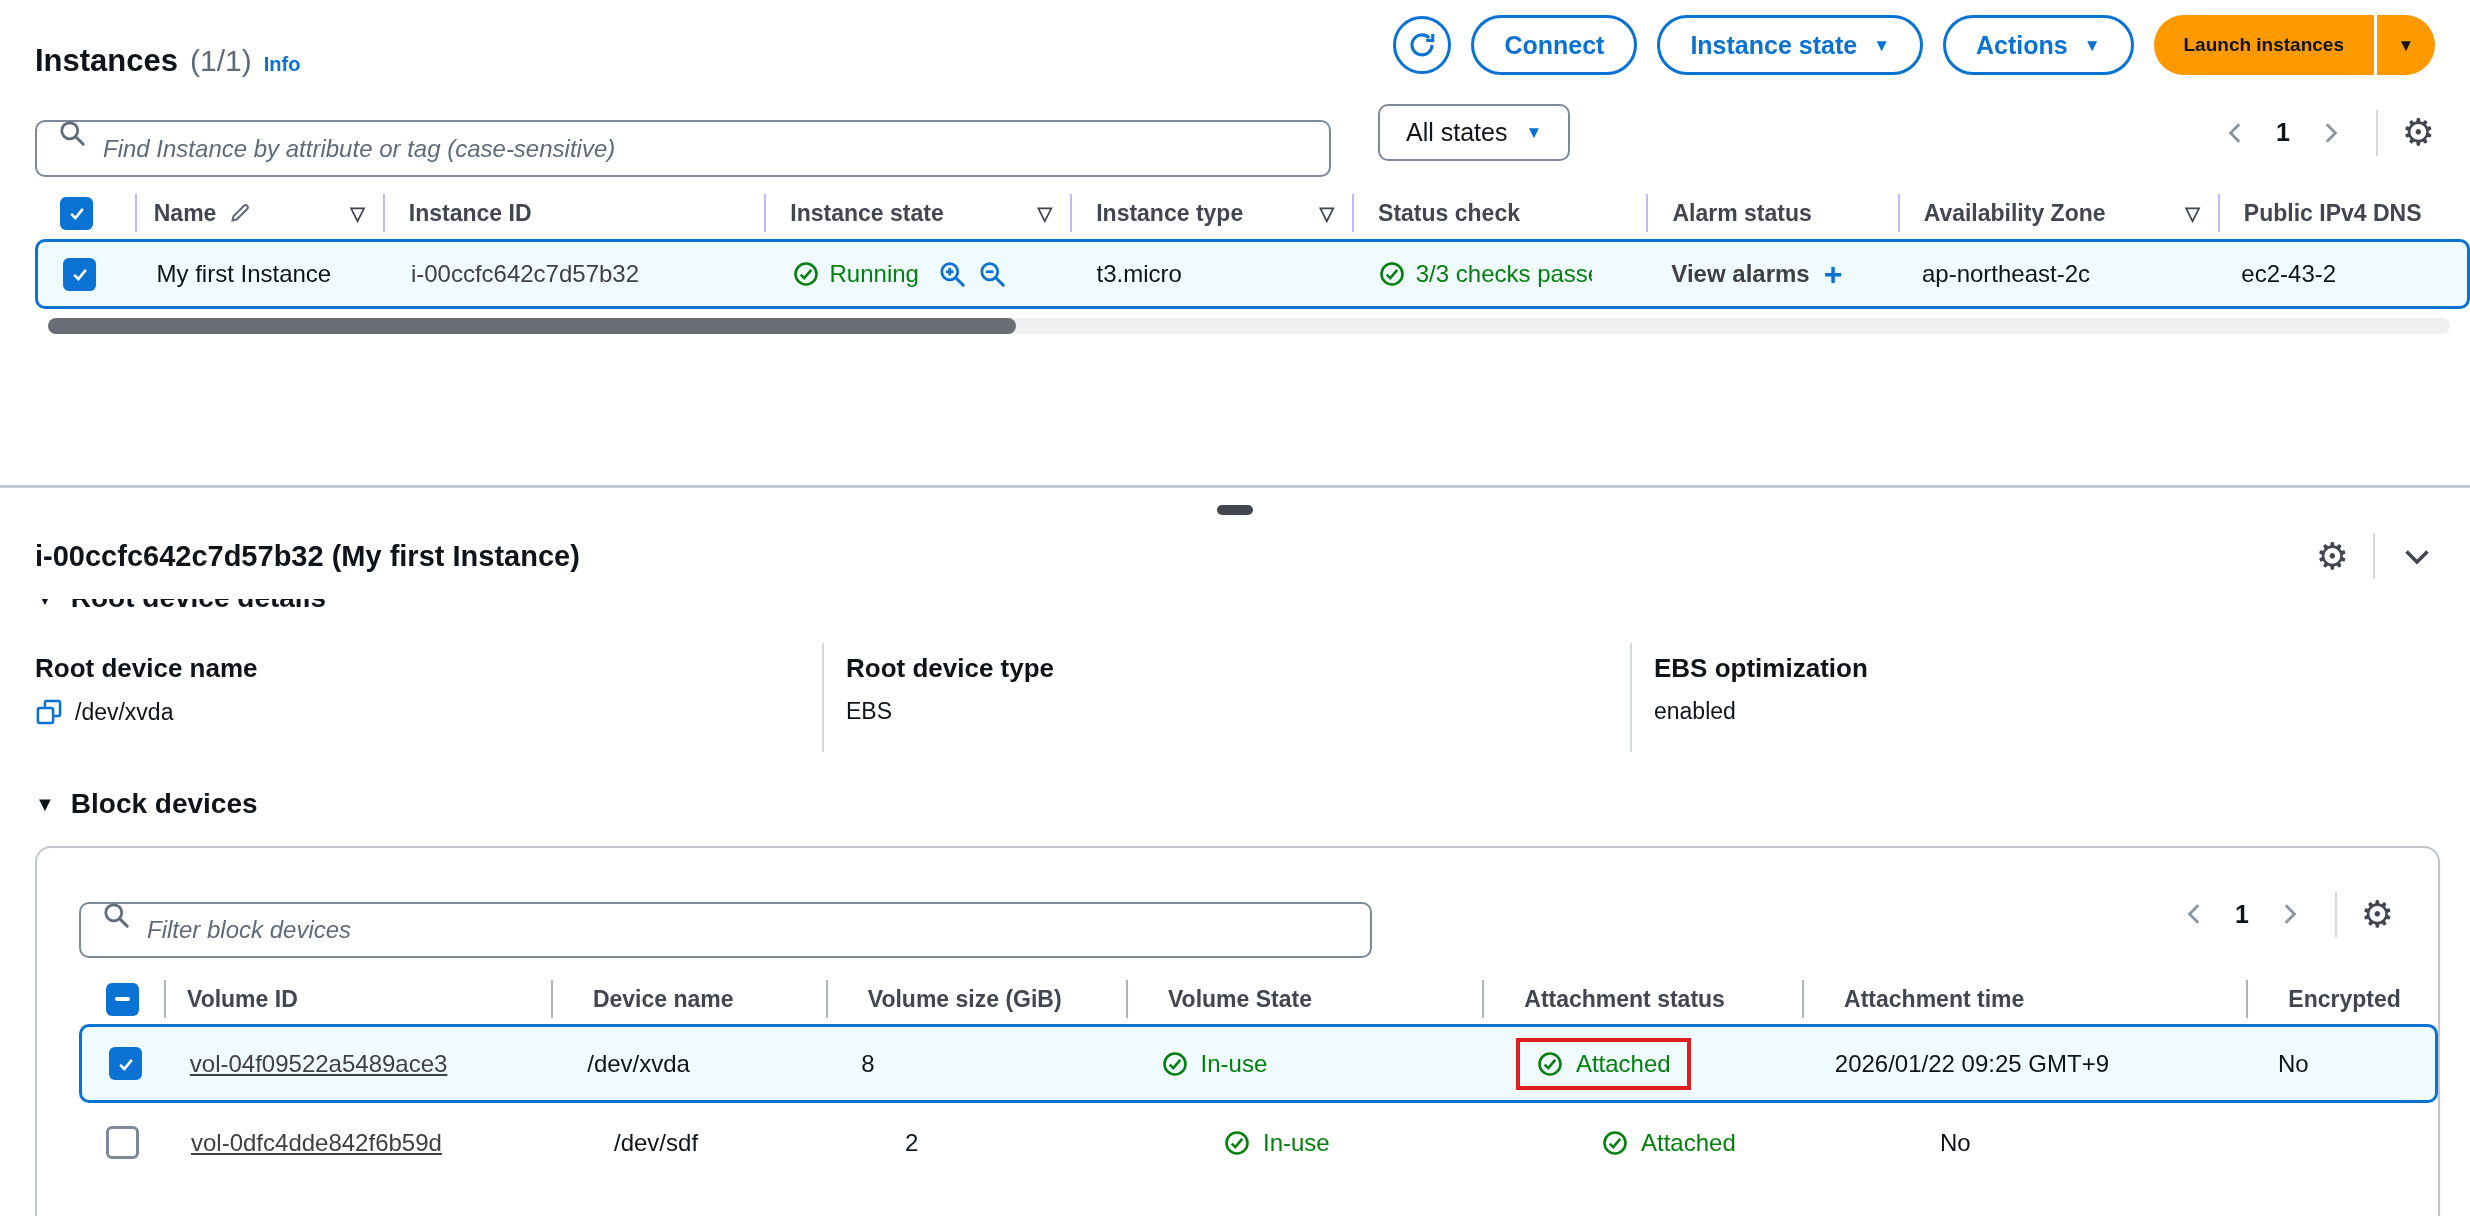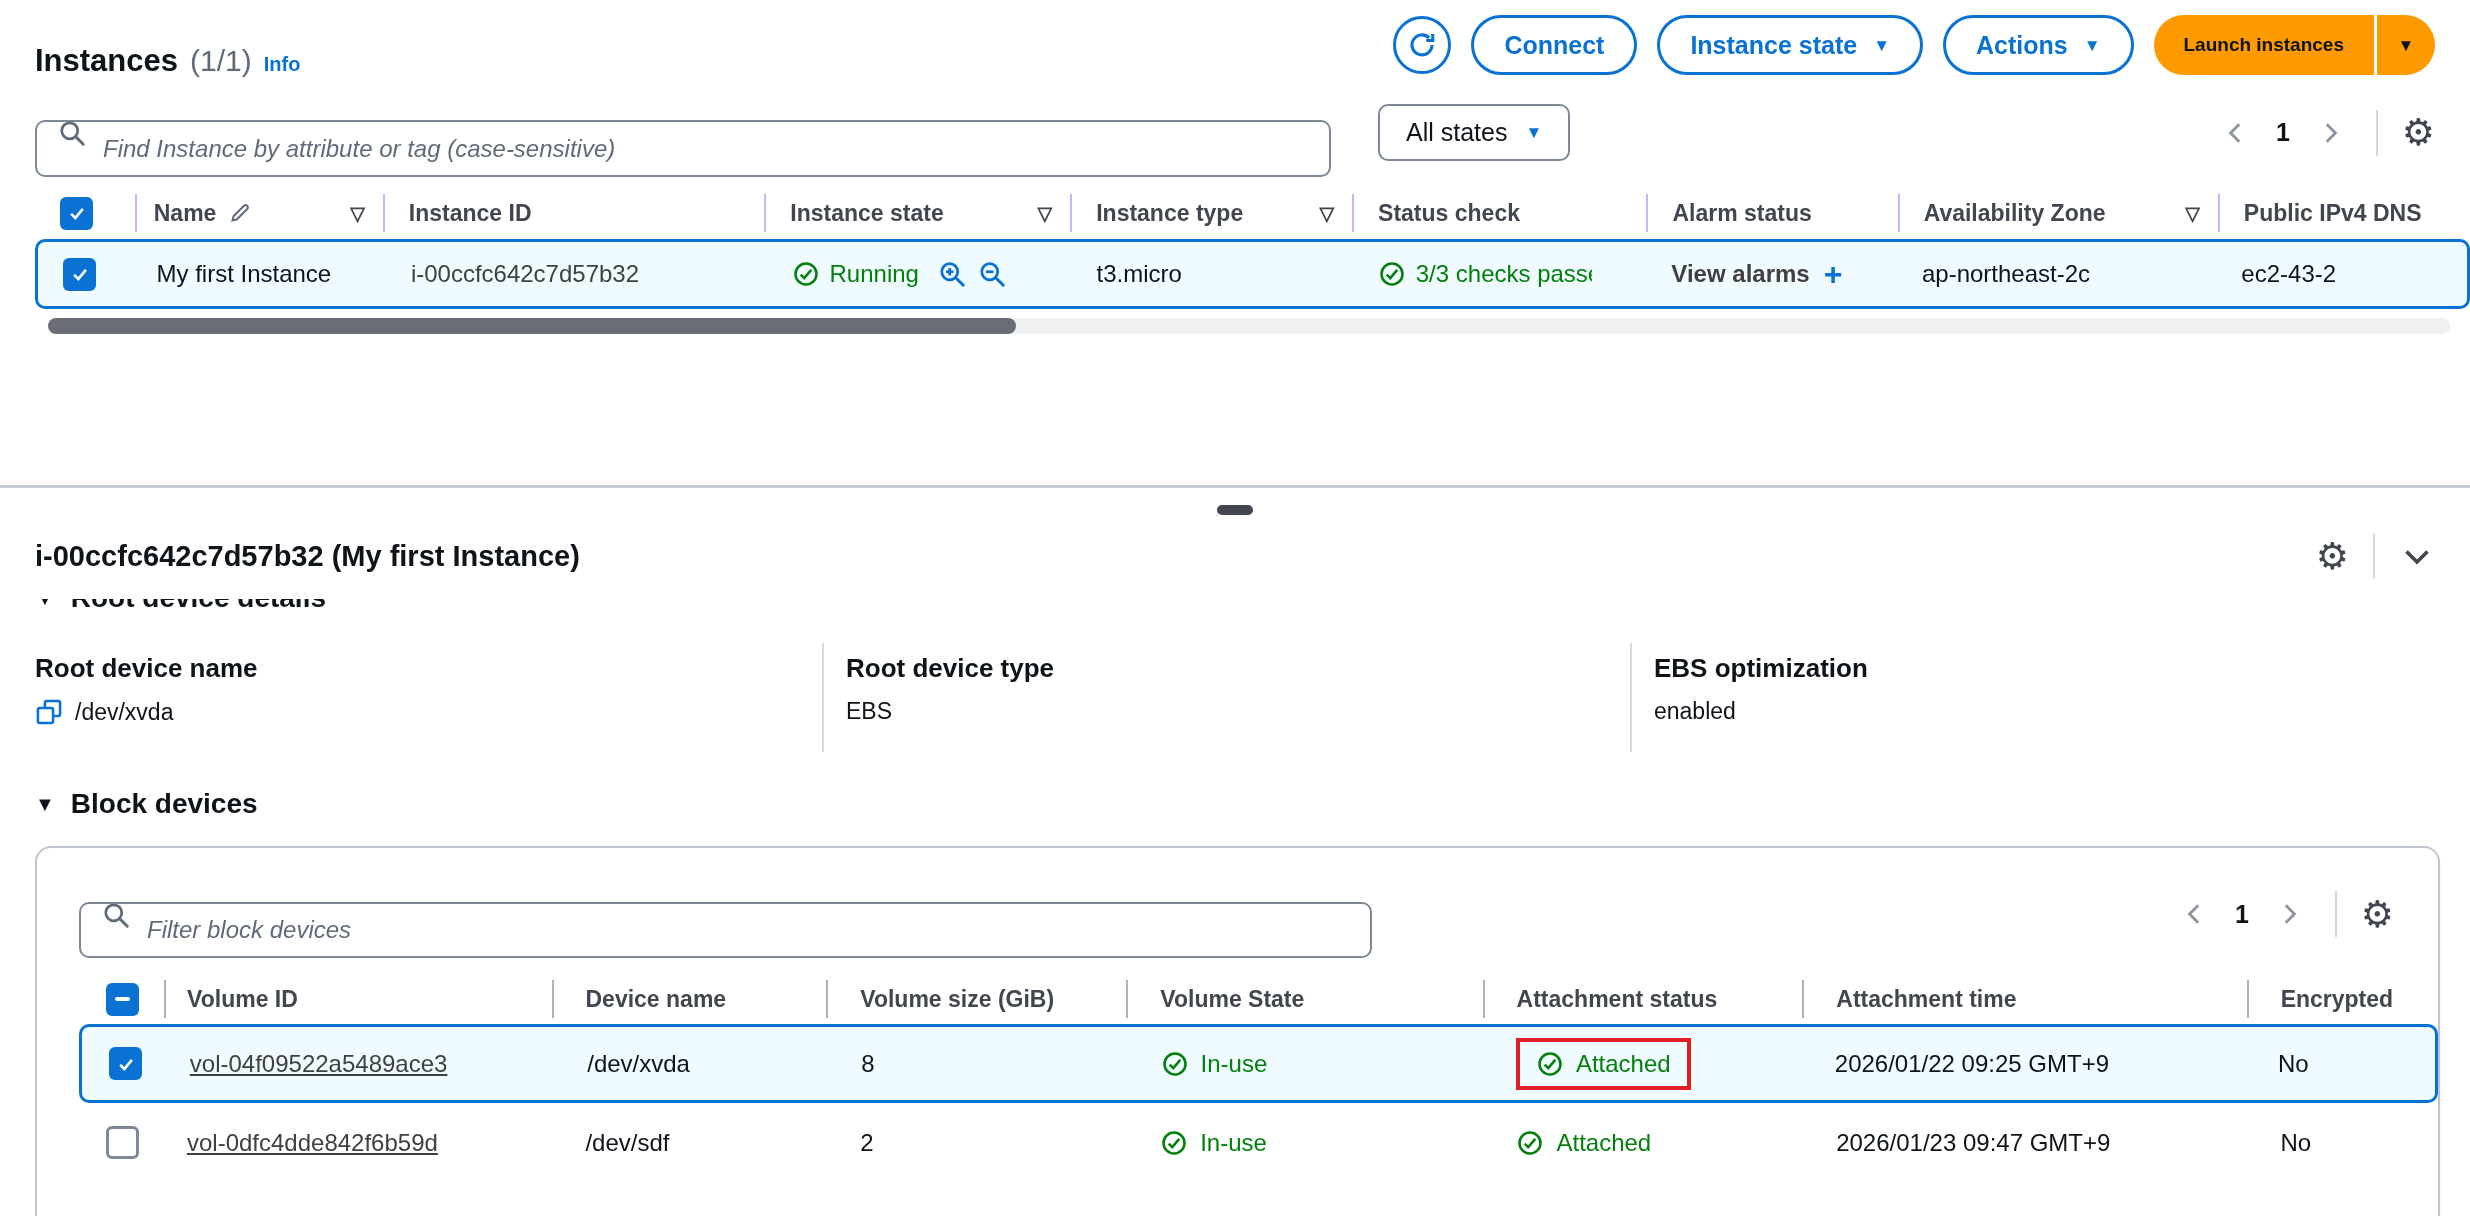--- a/index.html
+++ b/index.html
@@ -107,21 +107,21 @@
   .card-filter-row { display:flex; align-items:center; margin:38px 44px 0 42px; height:56px; }
   .card .search-box { width:1293px; height:56px; }
   .card .pager { margin-left:auto; }
 
   .btable-head { display:flex; align-items:center; margin:32px 0 0 42px; height:50px; }
   .btable-row { display:flex; align-items:center; margin-left:42px; height:79px; }
   .btable-row.selected { background:#f0fbff; border:3px solid #0972d3; border-radius:10px; }
   .bcell { display:flex; align-items:center; gap:12px; font-size:24px; padding-left:32px;
            overflow:hidden; white-space:nowrap; }
   .bh { font-size:23px; font-weight:bold; color:#424650; height:38px; display:flex; align-items:center;
-        border-right:2px solid #aab3bf; padding-left:32px; overflow:hidden; white-space:nowrap; }
+        border-right:2px solid #aab3bf; padding-left:40px; overflow:hidden; white-space:nowrap; }
   .bh:last-child { border-right:none; }
   .b0{width:91px; padding-left:27px;} .b1{width:412px; padding-left:21px;} .b2{width:291px;}
   .b3{width:318px;} .b4{width:378px;} .b5{width:339px;} .b6{width:472px;} .b7{width:200px;}
   .b0.bcell{padding-left:27px;} .b1.bcell{padding-left:21px;}
 
   .red-box { display:inline-flex; align-items:center; gap:12px; border:4px solid #e11d21; padding:8px 16px; }
 
   svg { display:block; }
 </style>
 </head>
@@ -489,22 +489,19 @@
         </div>
         <div class="bcell b5">
           <span>
             <svg width="28" height="28" viewBox="0 0 24 24">
                 <circle cx="12" cy="12" r="9" fill="none" stroke="#037f0c" stroke-width="2.2"></circle>
                 <polyline points="7.5 12.5 10.5 15.5 16.5 8.5" fill="none" stroke="#037f0c" stroke-width="2.2"></polyline>
               </svg>
           </span>
           <span class="green">Attached</span>
         </div>
-        <div class="bcell b6">
-            <span>2026/01/23 09:47 GMT+9</span>
-          </div>
         <div class="bcell b7">
             <span>No</span>
           </div>
       </div>
     </div>
   </section>
 </div>
 
 </body></html>

